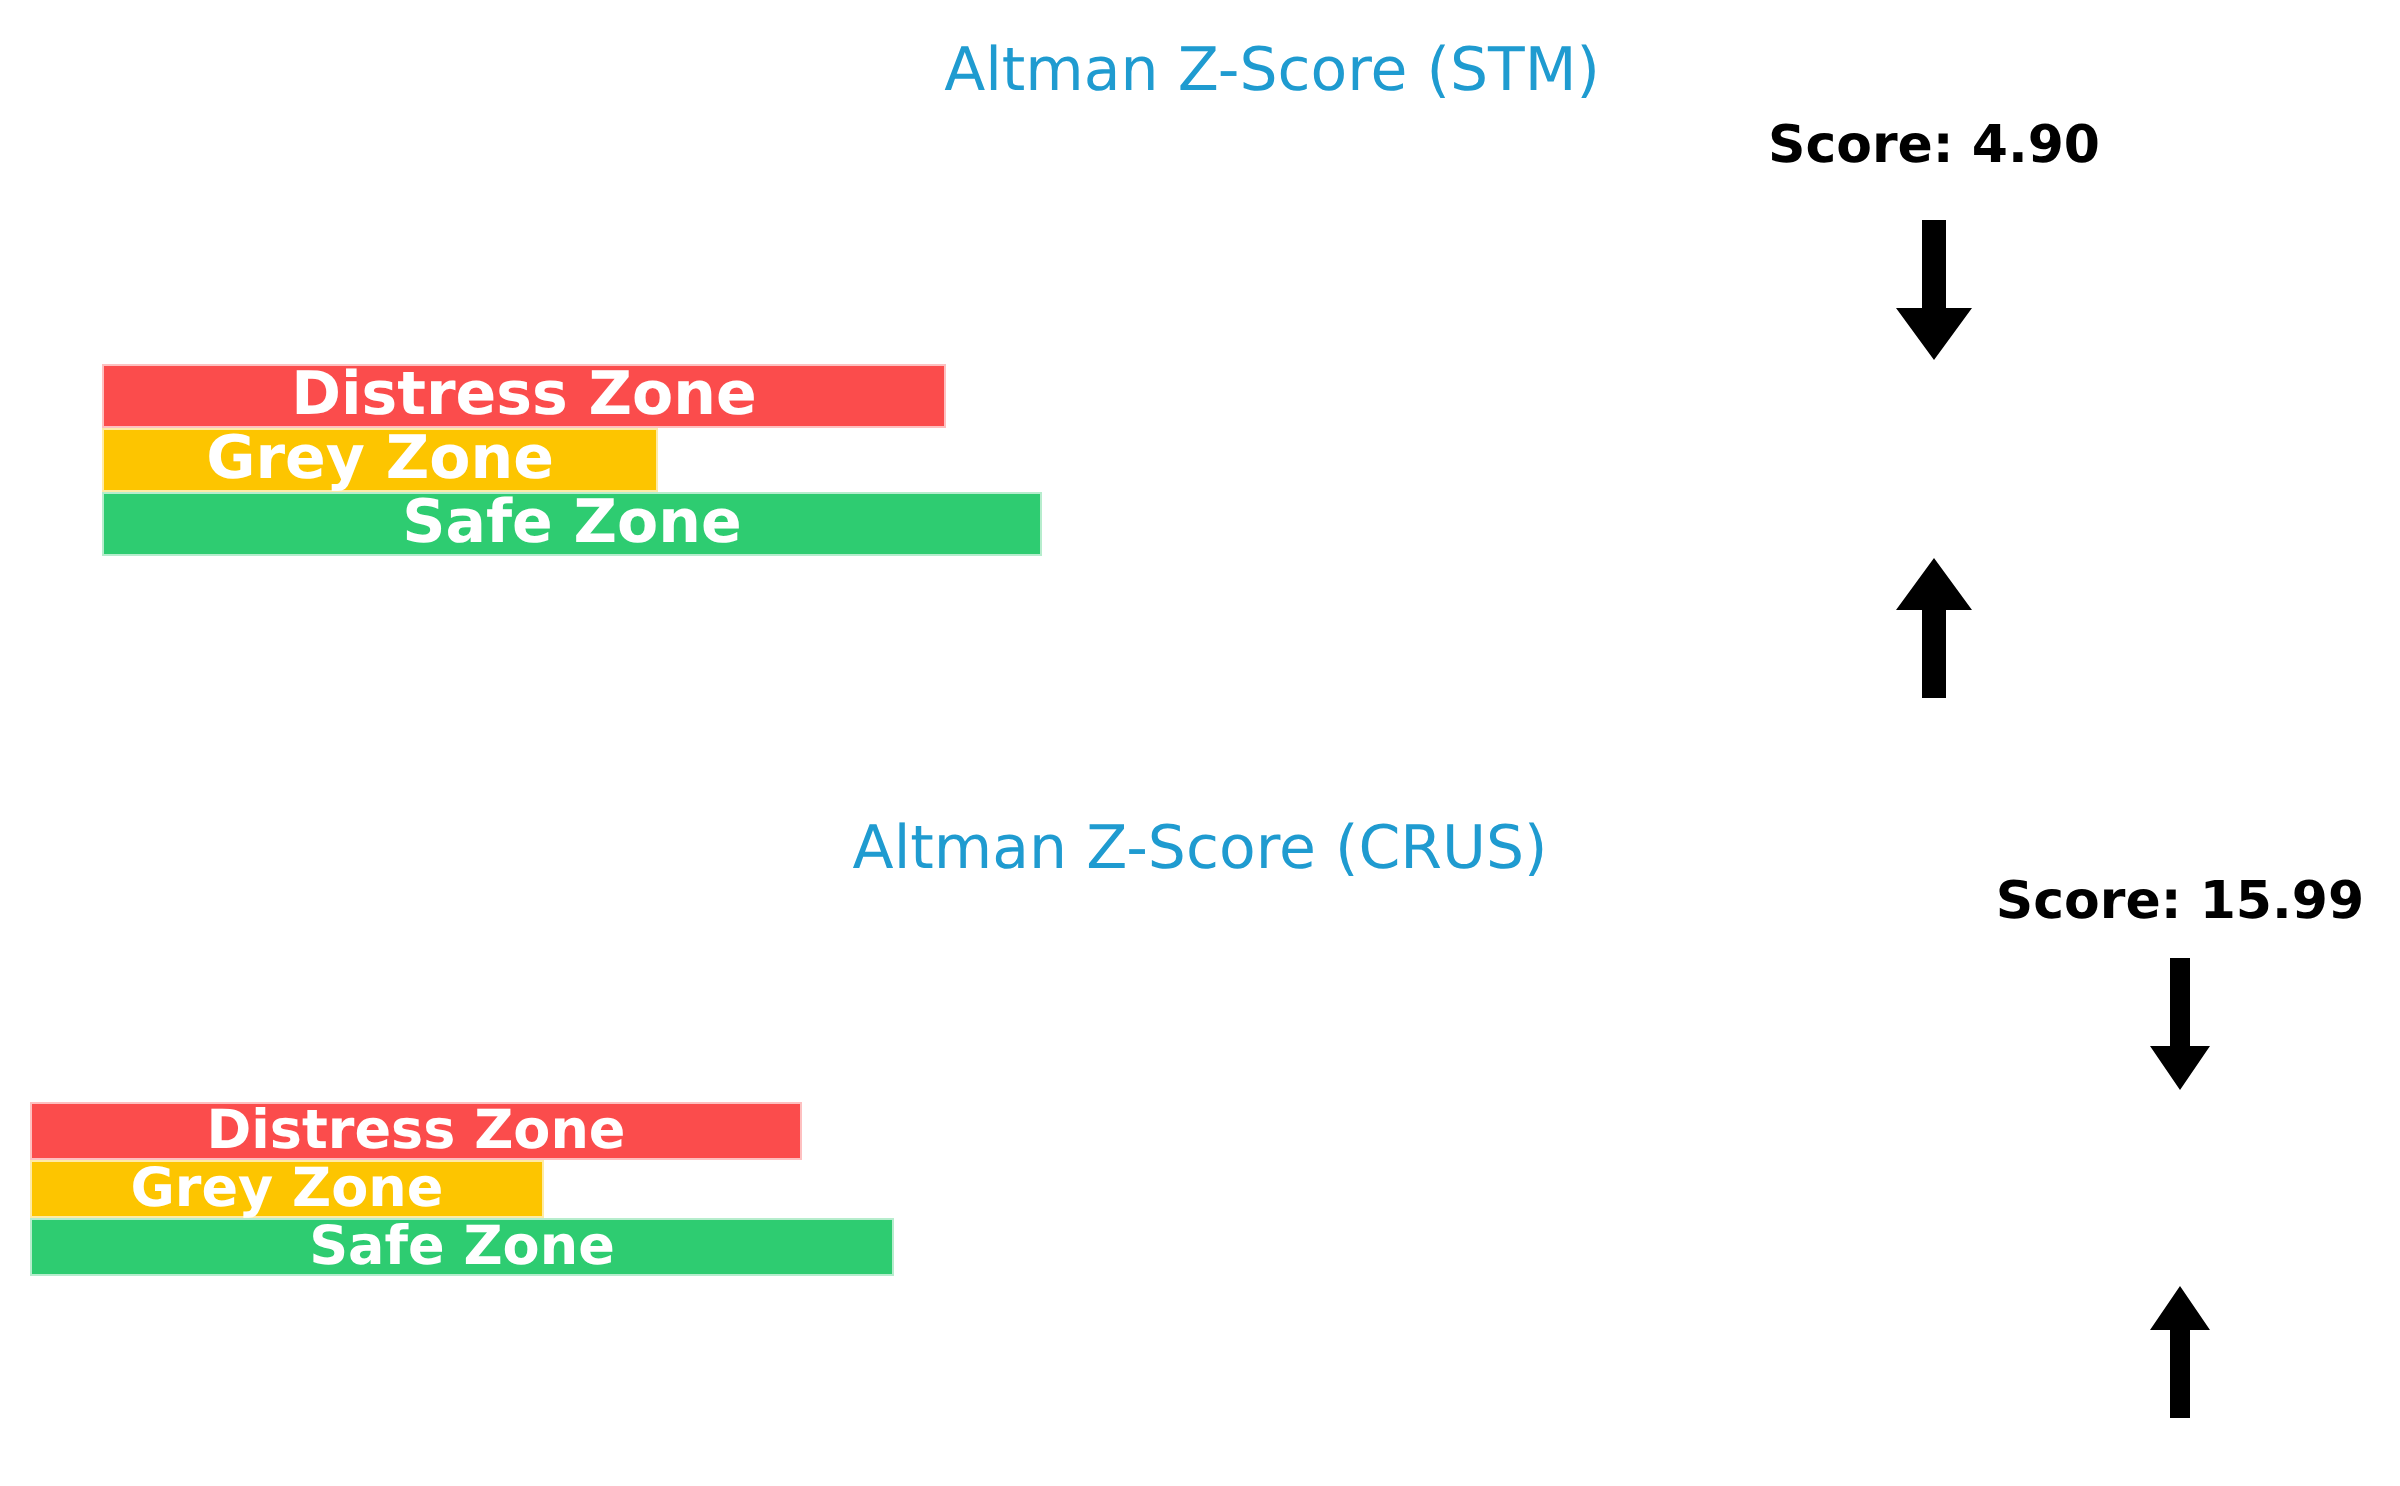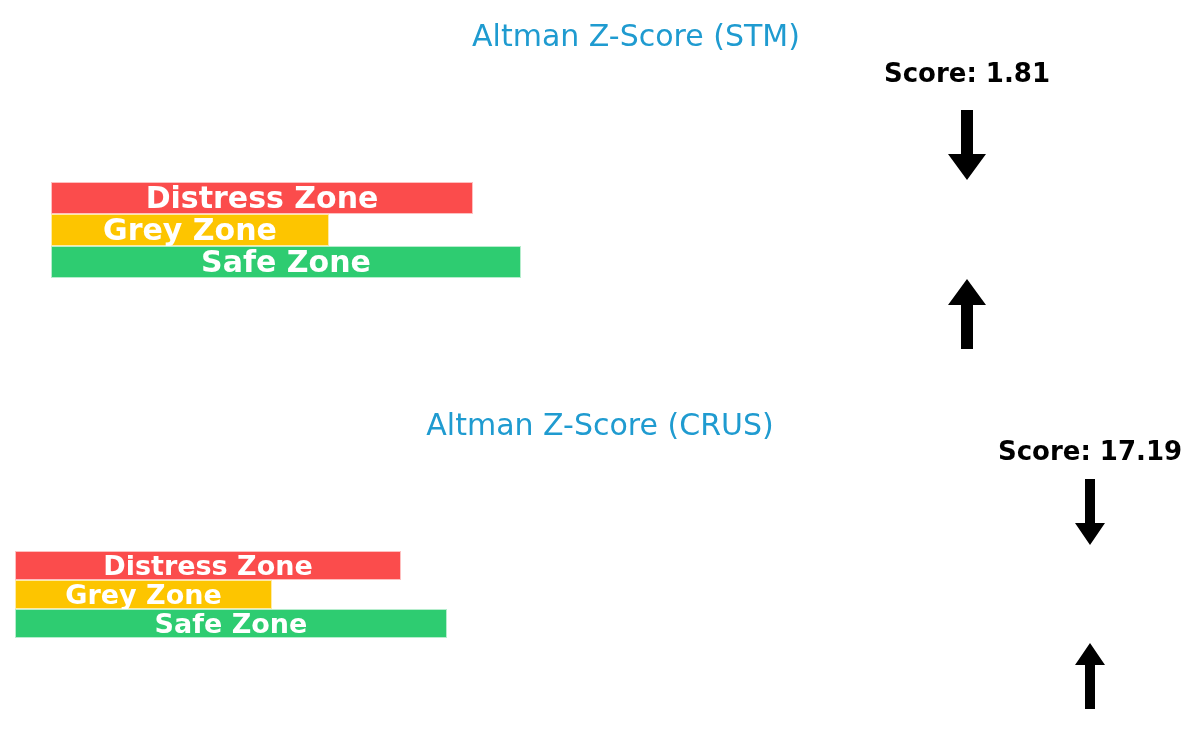--- a/index.html
+++ b/index.html
@@ -73,21 +73,21 @@
   }
   .arrow svg { display: block; }
 </style>
 </head>
 <body>
 
 <div class="panel" style="top:4px;height:370px;margin-left:36px;">
 
   <div class="chart-title" style="top:14px;color:#1f9bd0;">Altman Z-Score (STM)</div>
 
-  <div class="score-label" style="top:54px;left:931px;">Score: 1.81</div>
+  <div class="score-label" style="top:54px;left:931px;">Score: 4.90</div>
 
   <div class="arrow" style="top:106px;left:931px;">
     <svg width="42" height="70" viewBox="0 0 42 70" aria-hidden="true">
       <path d="M15 0 H27 V44 H40 L21 70 L2 44 H15 Z" fill="#000000"></path>
     </svg>
   </div>
 
   <div class="zone-bar" style="left:15px;top:178px;width:1170px;height:93px;">
     <div class="zone" style="width:422px;background:#fb4c4c;">
       <span class="zone-label" style="font-size:30px;">Distress Zone</span>
@@ -104,21 +104,21 @@
     <svg width="42" height="70" viewBox="0 0 42 70" aria-hidden="true">
       <path d="M21 0 L40 26 H27 V70 H15 V26 H2 Z" fill="#000000"></path>
     </svg>
   </div>
 </div>
 
 <div class="panel" style="top:373px;height:370px;">
 
   <div class="chart-title" style="top:34px;color:#1f9bd0;">Altman Z-Score (CRUS)</div>
 
-  <div class="score-label" style="top:63px;left:1090px;">Score: 17.19</div>
+  <div class="score-label" style="top:63px;left:1090px;">Score: 15.99</div>
 
   <div class="arrow" style="top:106px;left:1090px;">
     <svg width="34" height="66" viewBox="0 0 34 66" aria-hidden="true">
       <path d="M12 0 H22 V44 H32 L17 66 L2 44 H12 Z" fill="#000000"></path>
     </svg>
   </div>
 
   <div class="zone-bar" style="left:15px;top:178px;width:1075px;height:86px;">
     <div class="zone" style="width:386px;background:#fb4c4c;">
       <span class="zone-label" style="font-size:27px;">Distress Zone</span>

